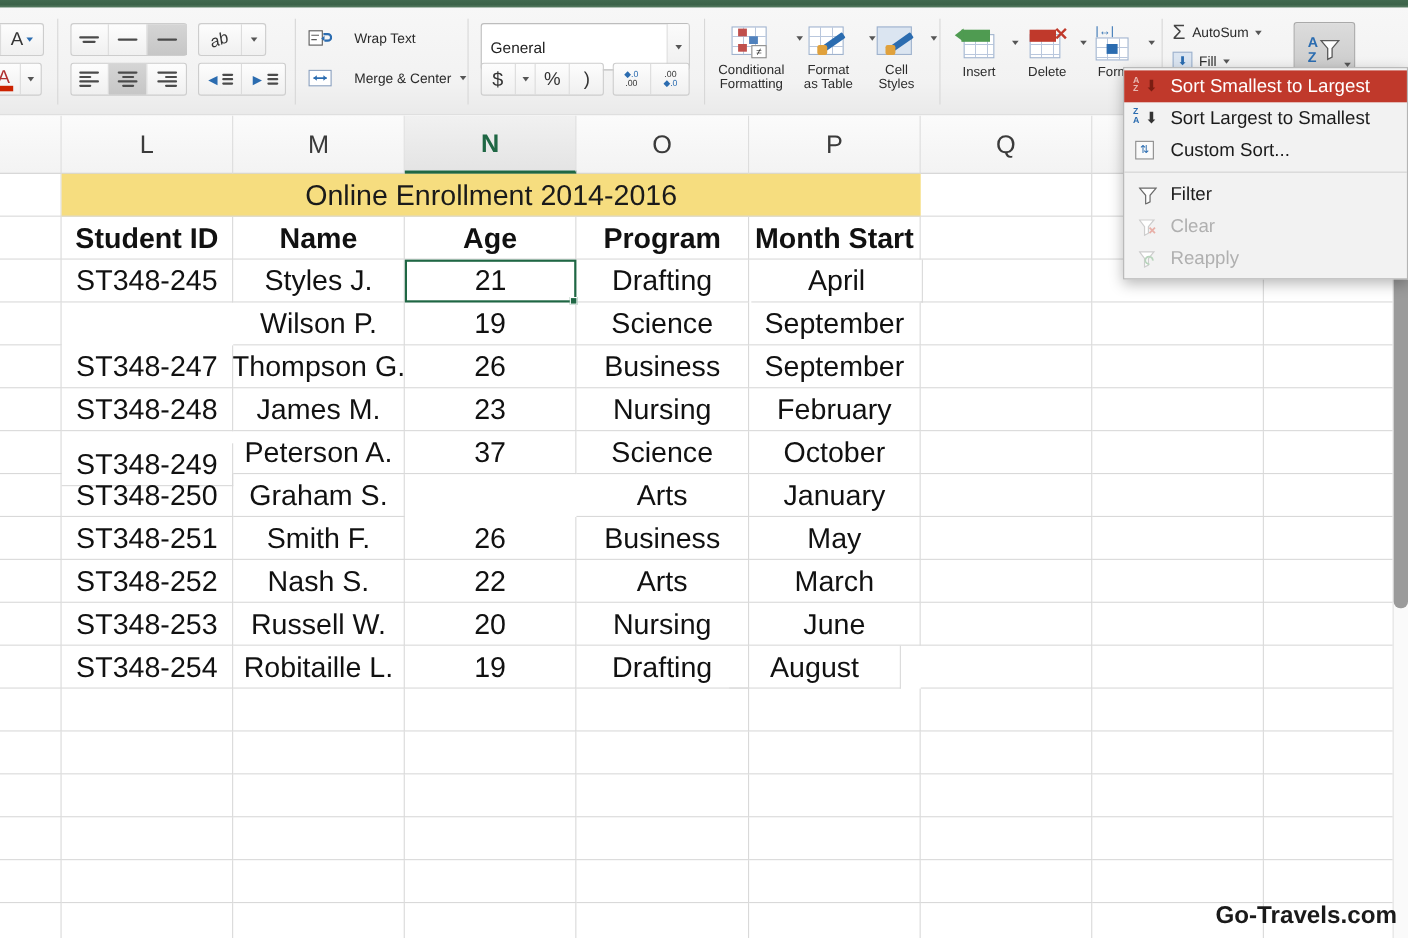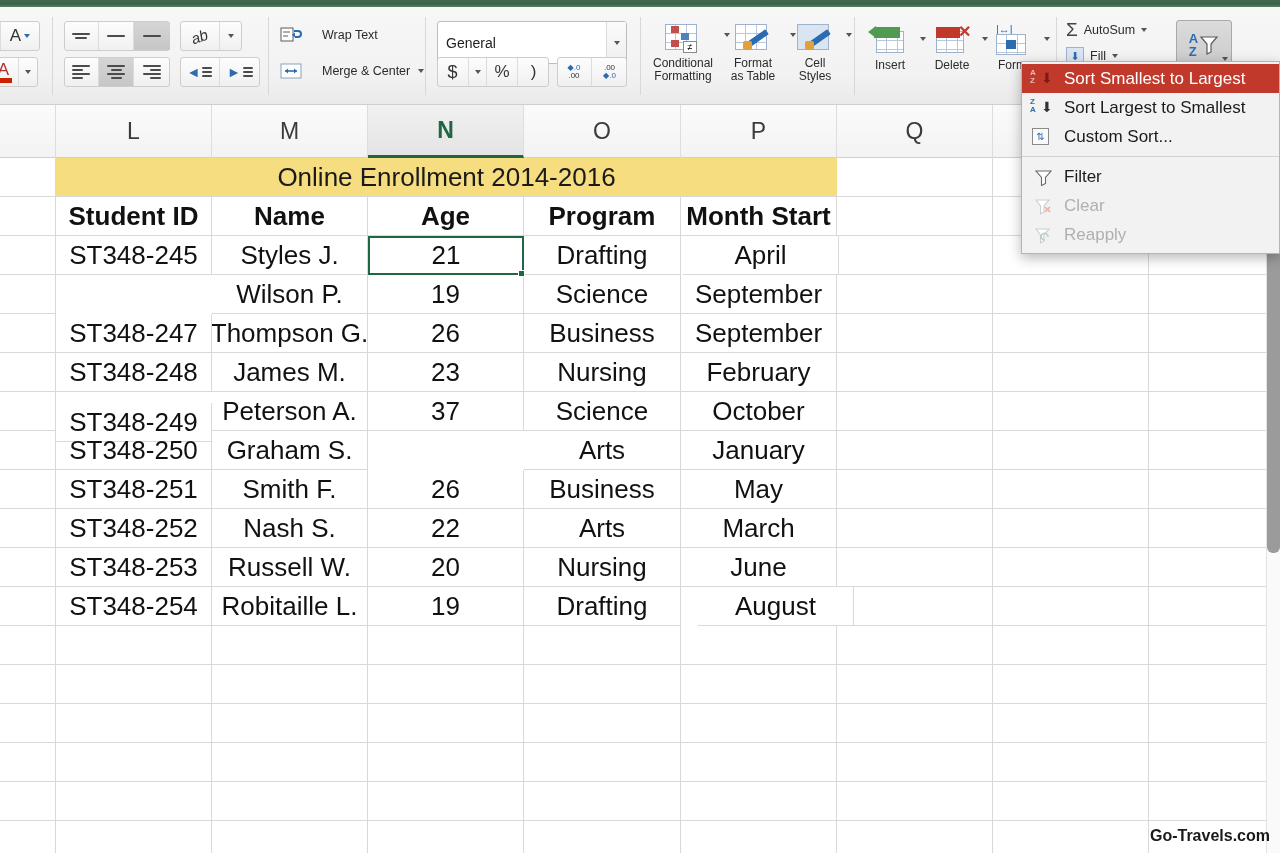--- a/index.html
+++ b/index.html
@@ -158,21 +158,21 @@
     position: absolute; right: 0; top: 158px; width: 13px; height: 395px;
     background: #9b9b9b; border-radius: 6px; z-index: 20;
   }
   .vscroll-track {
     position: absolute; right: 0; top: 105px; width: 14px; height: 748px;
     background: #fafafa; border-left: 1px solid #e2e2e2; z-index: 10;
   }
 
   .watermark {
     position: absolute; right: 10px; bottom: 8px;
-    font-size: 16px; font-weight: bold; color: #1a1a1a; z-index: 50;
+    font-size: 22px; font-weight: bold; color: #1a1a1a; z-index: 50;
   }
 </style>
 </head>
 <body>
 
 <div id="app">
 
   <div class="top-accent"></div>
 
   <div class="ribbon">
@@ -567,21 +567,21 @@
             <div class="cell" style="left: 837px; width: 156px;"></div>
             <div class="cell" style="left: 993px; width: 156px;"></div>
             <div class="cell" style="left: 1149px; width: 131px;"></div>
           </div>
           <div class="row" style="top: 429px;">
             <div class="cell" style="left: 0px; width: 56px;"></div>
             <div class="cell" style="left: 56px; width: 156px;">ST348-254</div>
             <div class="cell" style="left: 212px; width: 156px;">Robitaille L.</div>
             <div class="cell" style="left: 368px; width: 156px;">19</div>
             <div class="cell" style="left: 524px; width: 157px;">Drafting</div>
-            <div class="cell" style="left: 698px; width: 156px;">August</div>
+            <div class="cell" style="left: 663px; width: 156px;">August</div>
             <div class="cell" style="left: 837px; width: 156px;"></div>
             <div class="cell" style="left: 993px; width: 156px;"></div>
             <div class="cell" style="left: 1149px; width: 131px;"></div>
           </div>
         </div>
       <div id="blank-rows">
           <div class="row" style="top: 468px;">
             <div class="cell" style="left: 0px; width: 56px;"></div>
             <div class="cell" style="left: 56px; width: 156px;"></div>
             <div class="cell" style="left: 212px; width: 156px;"></div>

